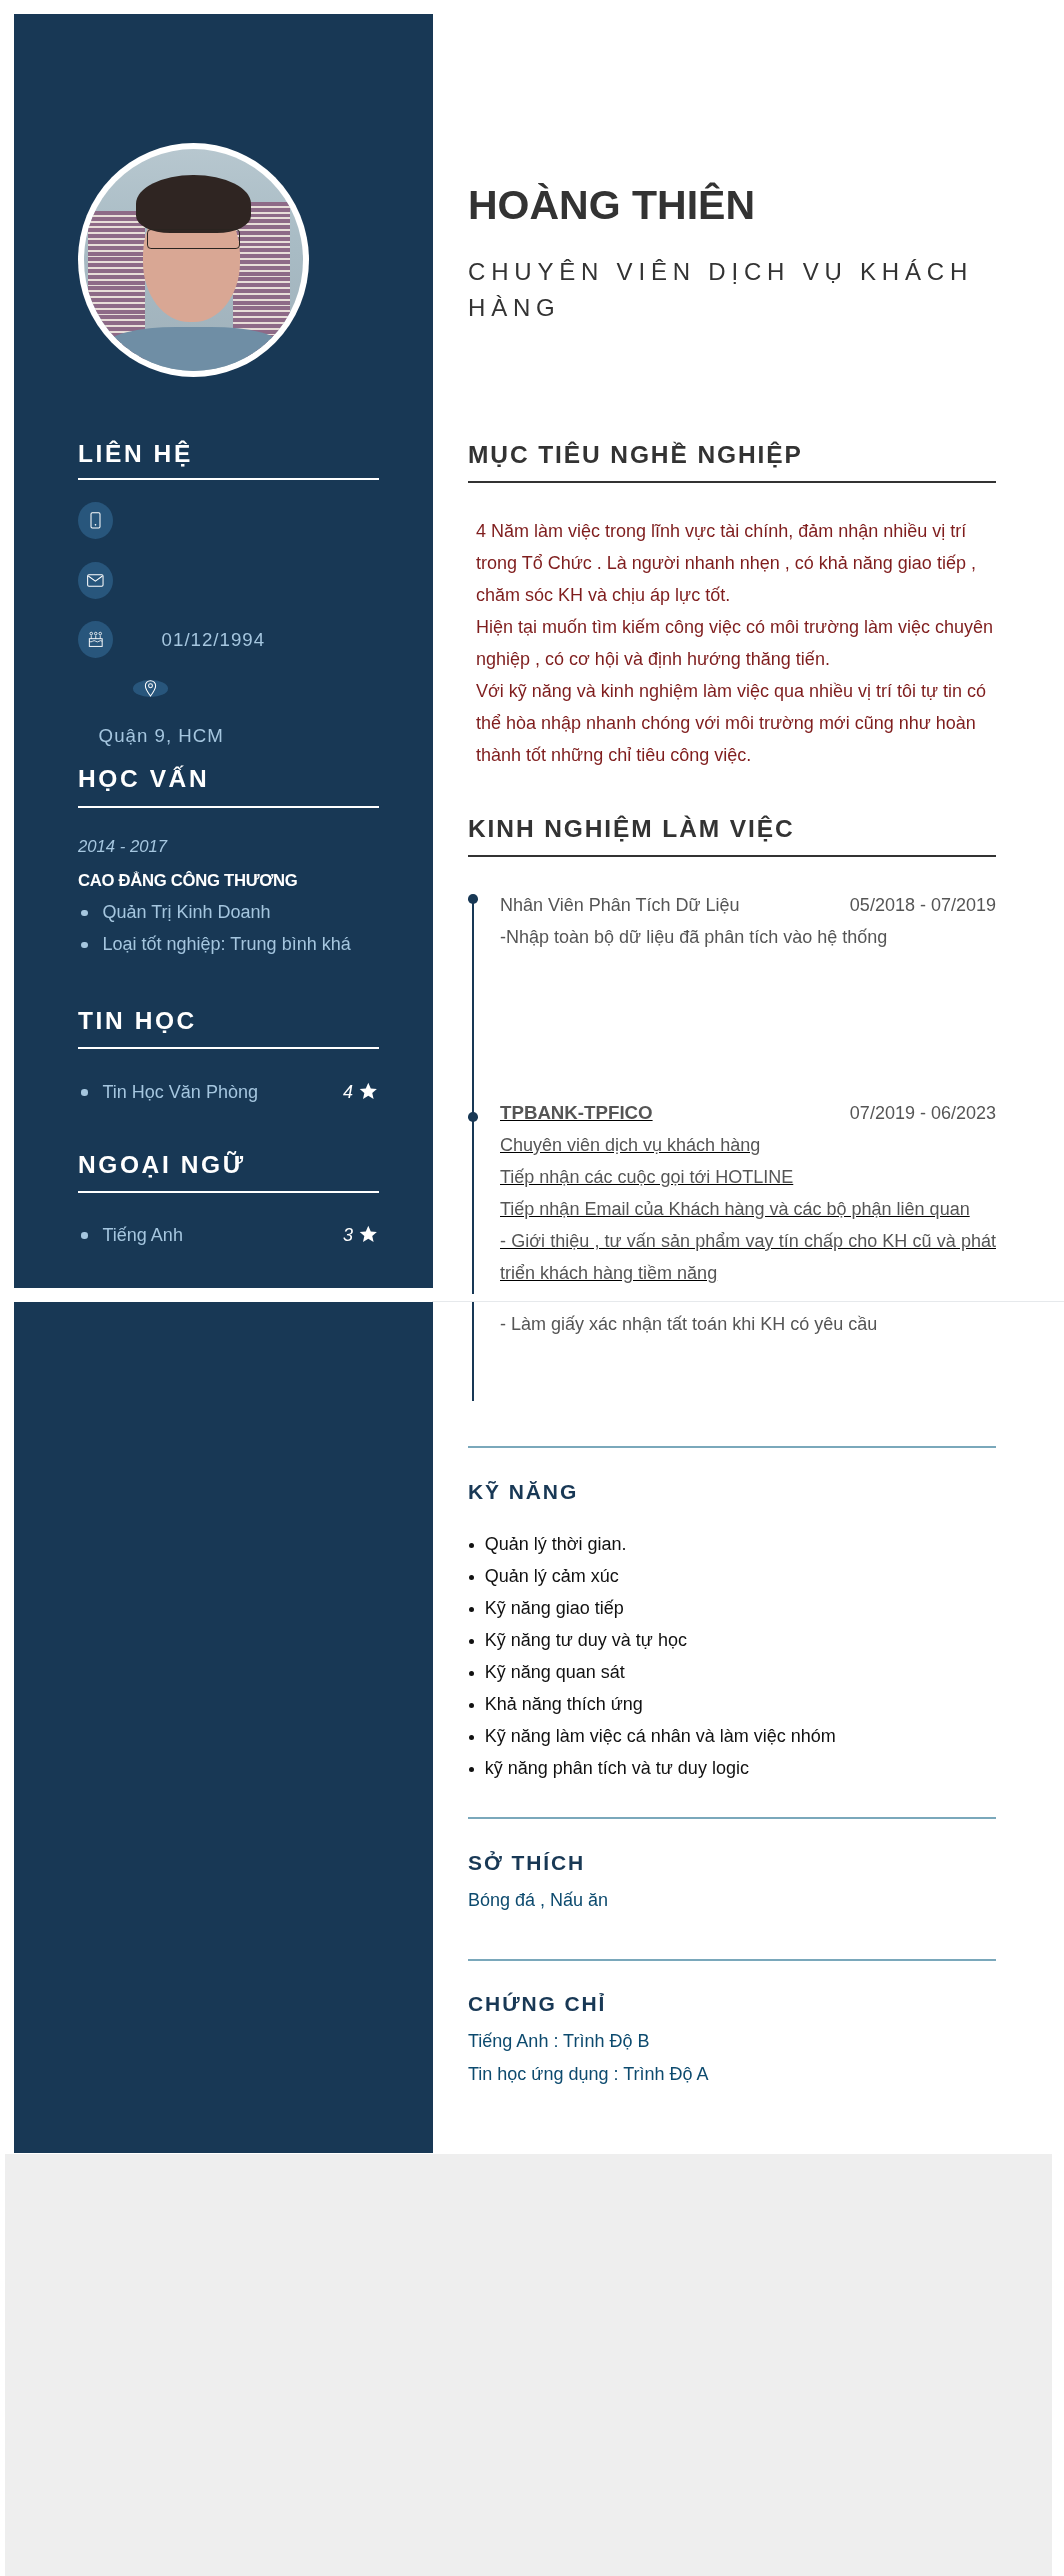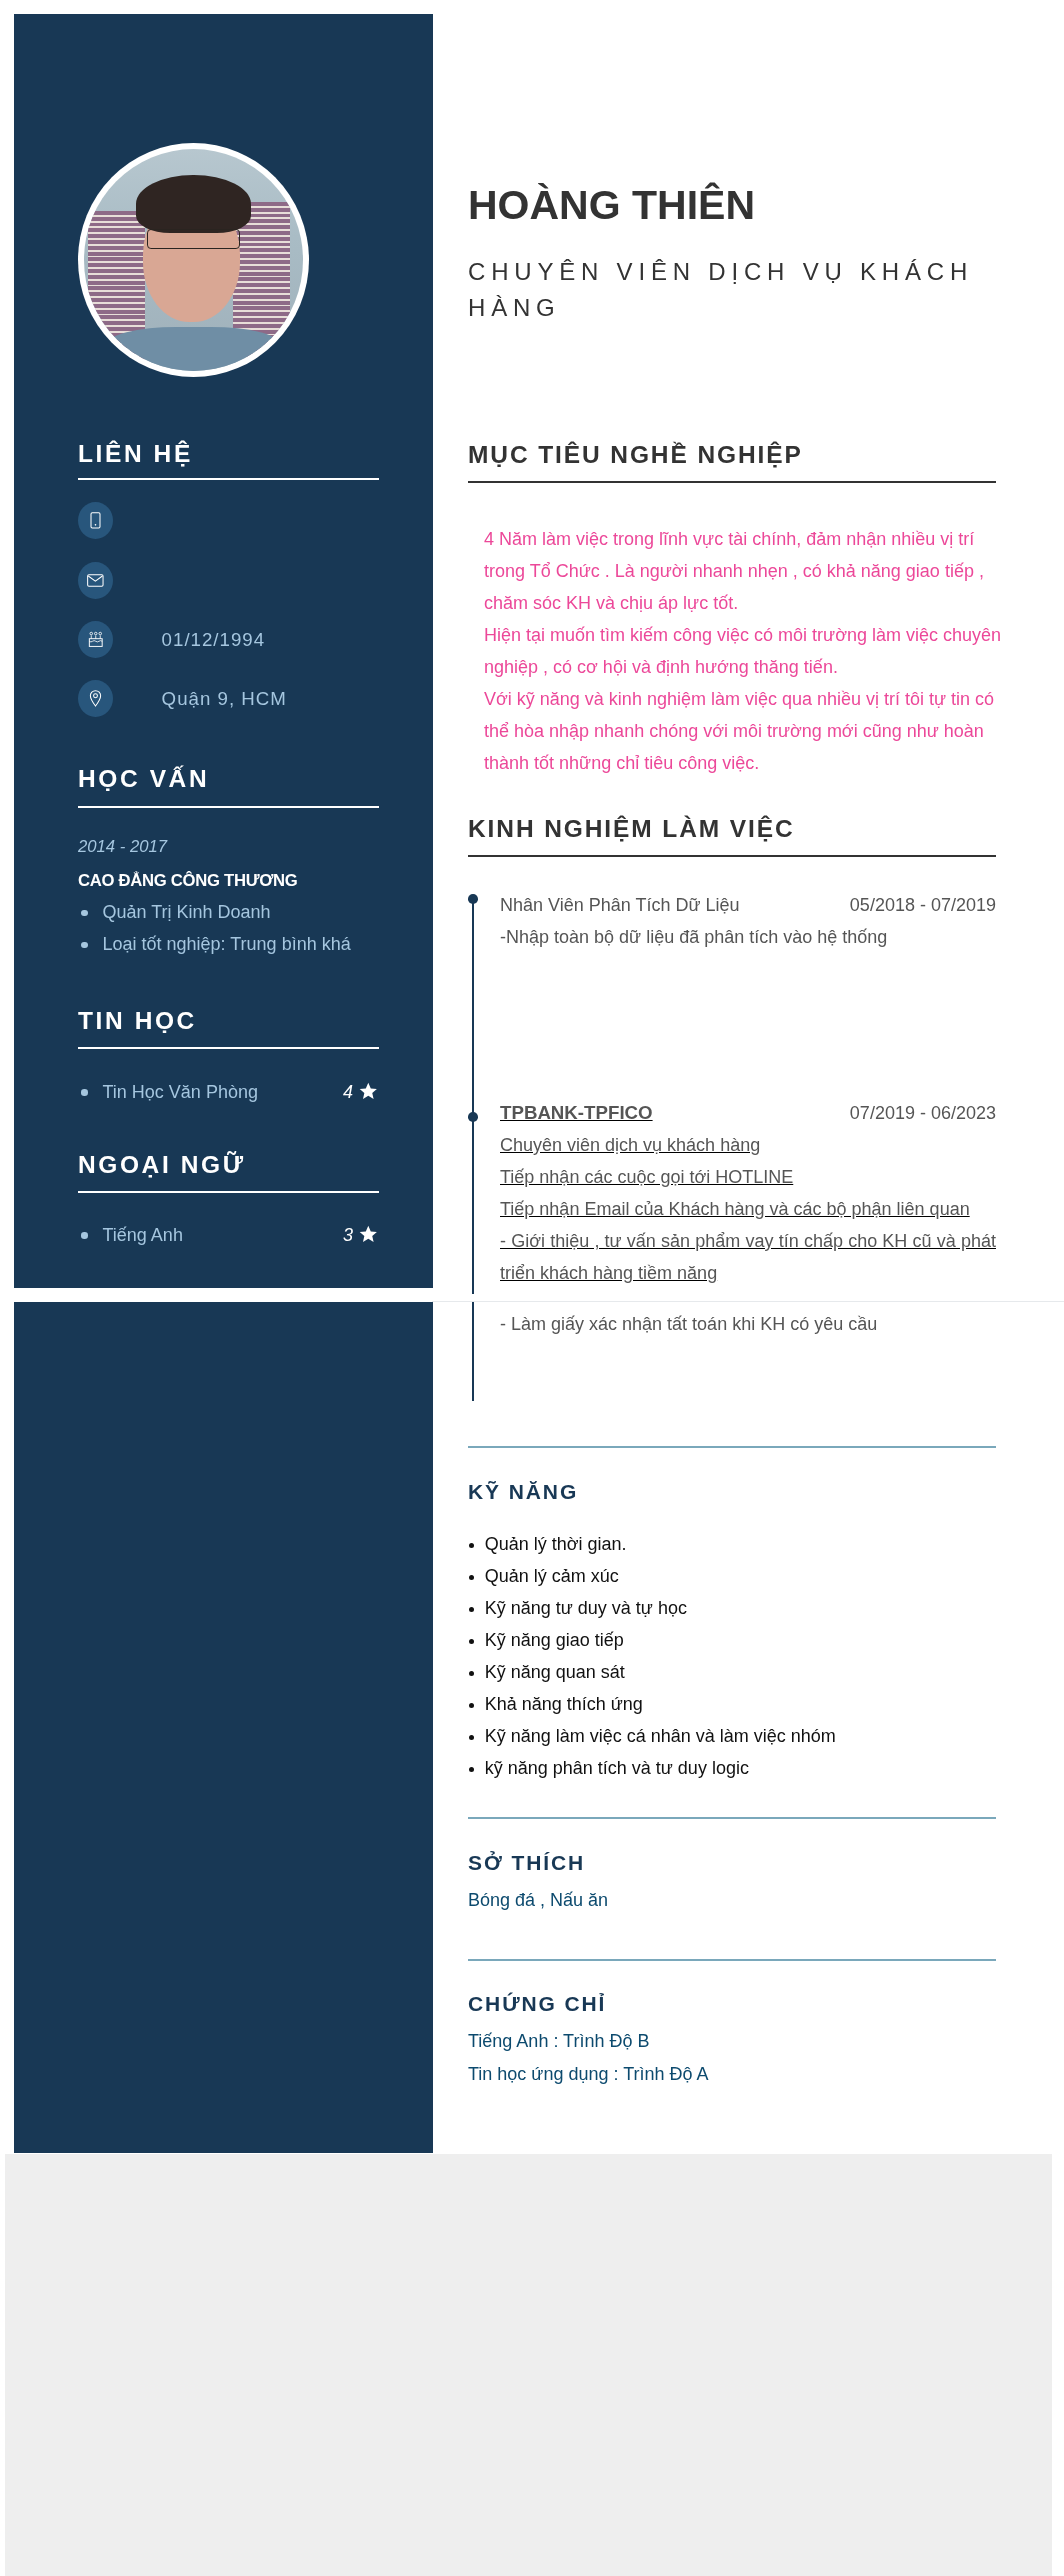--- a/index.html
+++ b/index.html
@@ -55,21 +55,21 @@
   .rating-row .dot { position: absolute; left: 3.2px; top: 10.3px; width: 6.4px; height: 6.4px; border-radius: 50%; background: #a5c6df; }
   .rating-row .score { position: absolute; right: 26px; top: 0; color: #ffffff; font-style: italic; font-size: 18px; line-height: 26px; }
   .rating-row .star { position: absolute; right: 0; top: 1.9px; width: 20.6px; height: 20.6px; }
 
   .name-title { position: absolute; left: 468px; top: 185px; font-size: 41px; color: #333333; margin: 0; line-height: 1; letter-spacing: 0px; }
   .job-title { position: absolute; left: 468px; top: 254px; width: 515px; font-size: 24px; color: #333333; letter-spacing: 5.8px; line-height: 36px; margin: 0; }
 
   .main-heading { position: absolute; left: 468px; font-weight: bold; font-size: 24.5px; letter-spacing: 1.9px; color: #333333; margin: 0; line-height: 1; }
   .main-rule { position: absolute; left: 468px; width: 528px; height: 1.9px; background: #333333; }
 
-  .para { position: absolute; left: 468px; width: 528px; color: #ec4899; font-size: 18px; line-height: 32px; margin: 16px; }
+  .para { position: absolute; left: 468px; width: 528px; color: #7f1d1d; font-size: 18px; line-height: 32px; margin: 8px; }
 
   .timeline-line { position: absolute; left: 472px; top: 898px; width: 1.9px; height: 396px; background: #183855; }
   .timeline-line2 { position: absolute; left: 472px; top: 1302px; width: 1.9px; height: 99px; background: #183855; }
   .timeline-dot { position: absolute; left: 468px; width: 9.7px; height: 9.7px; border-radius: 50%; background: #183855; }
 
   .job { position: absolute; left: 500px; width: 496px; }
   .job-company { font-weight: bold; color: #555555; font-size: 18.7px; line-height: 32px; width: 322px; }
   .job-dates { position: absolute; right: 0; top: 0; color: #555555; font-size: 18px; line-height: 32px; }
   .job-line { color: #555555; font-size: 18px; line-height: 32px; }
   .justify { text-align: justify; }
@@ -127,21 +127,21 @@
         <circle cx="5" cy="4" r="2" fill="none" stroke="#fff" stroke-width="1.3"></circle>
         <circle cx="12" cy="4" r="2" fill="none" stroke="#fff" stroke-width="1.3"></circle>
         <circle cx="19" cy="4" r="2" fill="none" stroke="#fff" stroke-width="1.3"></circle>
         <path d="M5 7v5M12 7v5M19 7v5" stroke="#fff" stroke-width="1.3"></path>
         <rect x="2" y="12" width="20" height="12" fill="none" stroke="#fff" stroke-width="1.5"></rect>
         <path d="M2 16 q2.5 2 5 0 t5 0 t5 0 t5 0" fill="none" stroke="#fff" stroke-width="1.3"></path>
       </svg>
   </span>
   <span class="contact-text">01/12/1994</span>
 </div>
-<div class="contact-row" style="top:680px;">
+<div class="contact-row" style="top:680px;flex-direction:column;">
   <span class="contact-icon">
     <svg width="13" height="16.7" viewBox="0 0 20 26">
         <path d="M10 25 C4 17 2 13 2 9 a8 8 0 0 1 16 0 c0 4 -2 8 -8 16z" fill="none" stroke="#fff" stroke-width="1.6"></path>
         <circle cx="10" cy="9" r="3" fill="none" stroke="#fff" stroke-width="1.6"></circle>
       </svg>
   </span>
   <span class="contact-text">Quận 9, HCM</span>
 </div>
 
 <h2 class="sb-heading" style="top:767px;">HỌC VẤN</h2>
@@ -210,22 +210,22 @@
 </div>
 <div class="job" style="top:1308px;">
   <div class="job-line">- Làm giấy xác nhận tất toán khi KH có yêu cầu</div>
 </div>
 
 <div class="light-rule" style="top:1446px;"></div>
 <h2 class="blue-heading" style="top:1481px;">KỸ NĂNG</h2>
 <ul class="skills">
   <li>Quản lý thời gian.</li>
   <li>Quản lý cảm xúc</li>
+  <li>Kỹ năng giao tiếp</li>
   <li>Kỹ năng tư duy và tự học</li>
-  <li>Kỹ năng giao tiếp</li>
   <li>Kỹ năng quan sát</li>
   <li>Khả năng thích ứng</li>
   <li>Kỹ năng làm việc cá nhân và làm việc nhóm</li>
   <li>kỹ năng phân tích và tư duy logic</li>
 </ul>
 
 <div class="light-rule" style="top:1817px;"></div>
 <h2 class="blue-heading" style="top:1852px;">SỞ THÍCH</h2>
 <p class="plain" style="top:1884px;">Bóng đá , Nấu ăn</p>
 

